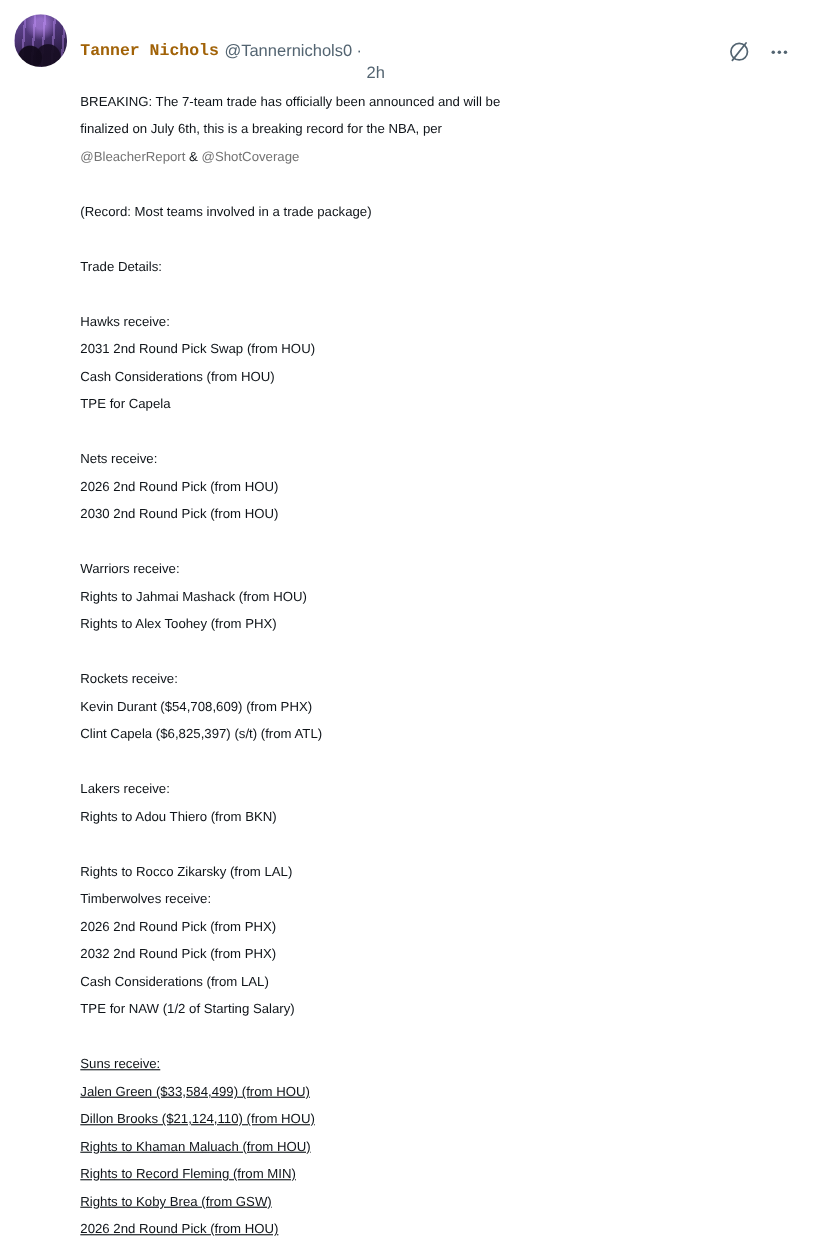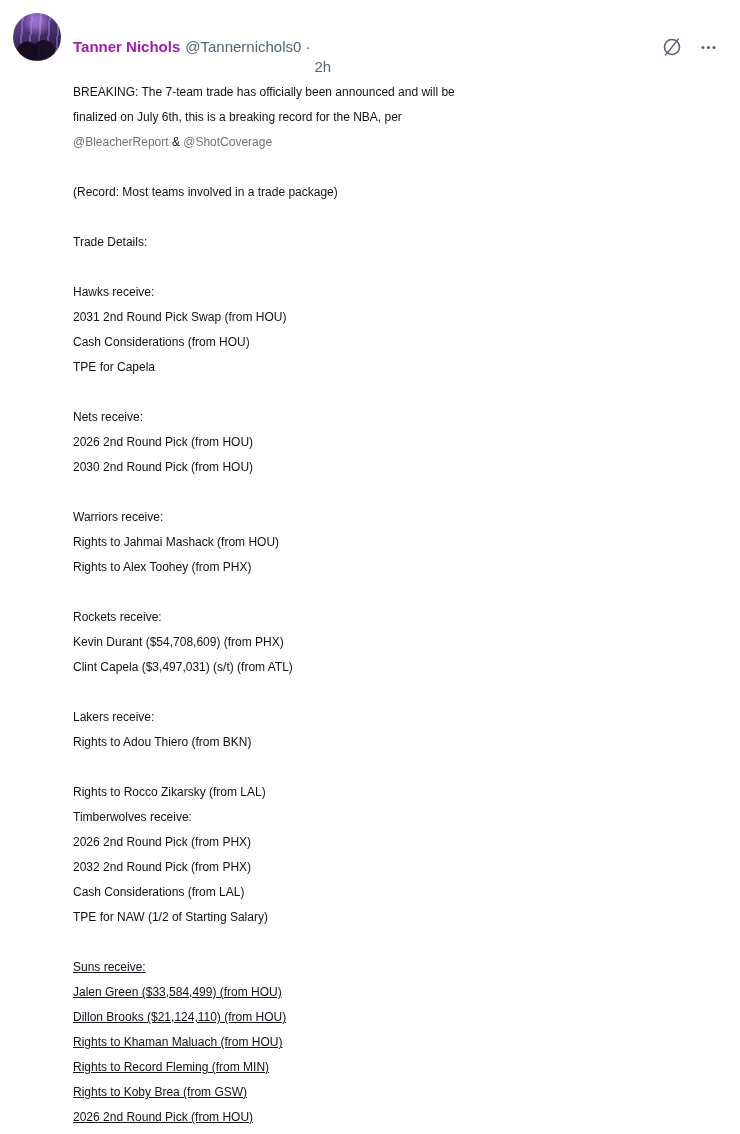--- a/index.html
+++ b/index.html
@@ -39,23 +39,24 @@
   }
   .header-row {
     display: flex;
     align-items: center;
     font-size: 15px;
     line-height: 20px;
     padding-top: 4px;
   }
   .display-name {
     font-weight: 700;
-    color: #a21caf;
+    color: #a16207;
     cursor: pointer;
     white-space: nowrap;
+    font-family: Liberation Mono, monospace;
   }
   .handle {
     color: #536471;
     margin-left: 5px;
     cursor: pointer;
     white-space: nowrap;
   }
   .sep-dot {
     color: #536471;
     margin: 0 4px;
@@ -164,21 +165,21 @@
 
       <div class="para">
         <div class="body-line">Warriors receive:</div>
         <div class="body-line">Rights to Jahmai Mashack (from HOU)</div>
         <div class="body-line">Rights to Alex Toohey (from PHX)</div>
       </div>
 
       <div class="para">
         <div class="body-line">Rockets receive:</div>
         <div class="body-line">Kevin Durant ($54,708,609) (from PHX)</div>
-        <div class="body-line">Clint Capela ($3,497,031) (s/t) (from ATL)</div>
+        <div class="body-line">Clint Capela ($6,825,397) (s/t) (from ATL)</div>
       </div>
 
       <div class="para">
         <div class="body-line">Lakers receive:</div>
         <div class="body-line">Rights to Adou Thiero (from BKN)</div>
       </div>
 
       <div class="para">
         <div class="body-line">Rights to Rocco Zikarsky (from LAL)</div>
         <div class="body-line">Timberwolves receive:</div>

